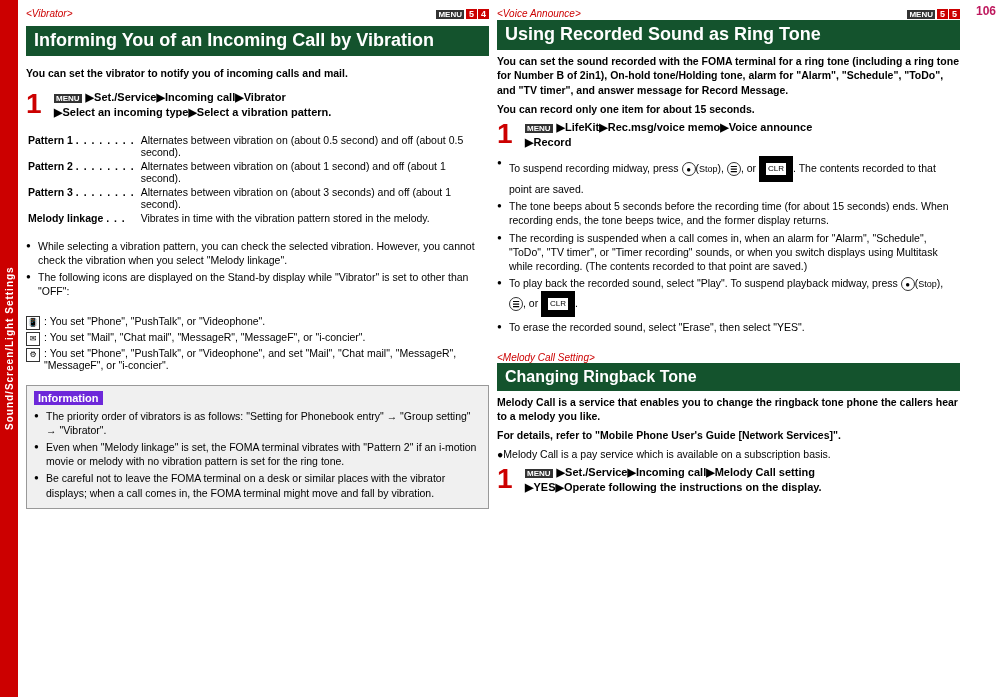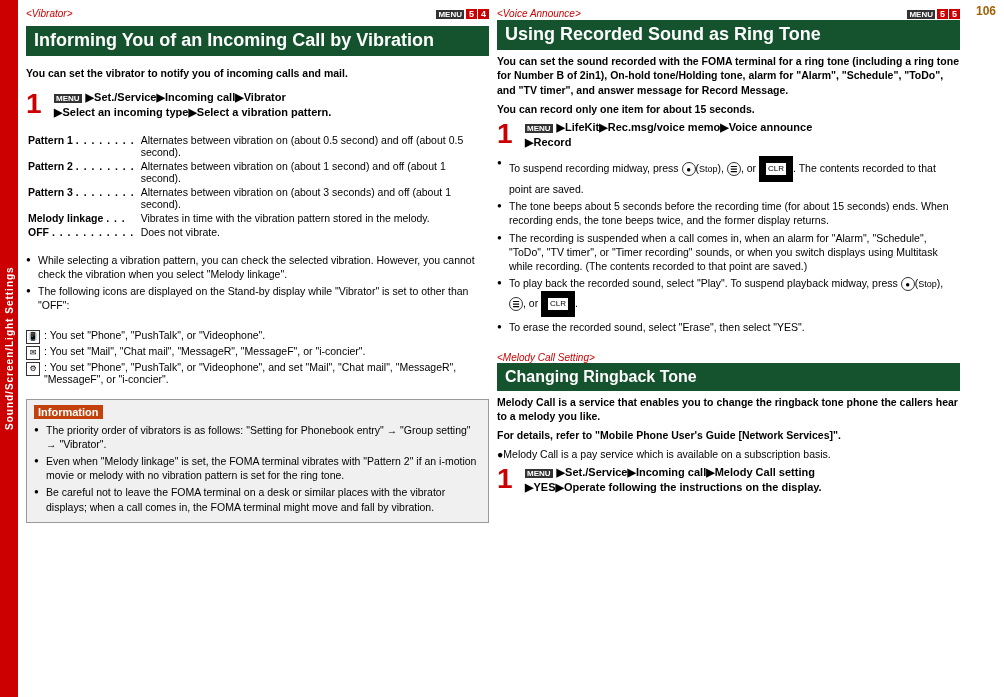--- a/index.html
+++ b/index.html
@@ -97,21 +97,21 @@
     .info-box {
       background: #f0f0f0;
       border: 1px solid #999;
       padding: 5px 7px;
       margin-top: 4px;
     }
     .info-box-header {
       font-weight: bold;
       font-size: 11px;
       margin-bottom: 3px;
-      background: #c2410c;
+      background: #6d28d9;
       color: #fff;
       padding: 1px 4px;
       display: inline-block;
       margin-bottom: 4px;
     }
     .info-box ul {
       list-style: none;
       padding: 0;
     }
     .info-box ul li {
@@ -183,21 +183,21 @@
       align-self: stretch;
       display: flex;
       align-items: center;
       justify-content: center;
       min-width: 18px;
     }
     .page-footer {
       padding: 4px 8px 6px 8px;
       font-weight: bold;
       font-size: 12px;
-      color: #a16207;
+      color: #be185d;
     }
     .menu-label {
       background: #333;
       color: #fff;
       font-size: 8px;
       padding: 0 2px;
       margin-right: 1px;
       font-weight: bold;
     }
     .num-badge {
@@ -279,24 +279,20 @@
             <td>Alternates between vibration on (about 1 second) and off (about 1 second).</td>
           </tr>
           <tr>
             <td><strong>Pattern 3</strong> <span class="dots">. . . . . . . .</span></td>
             <td>Alternates between vibration on (about 3 seconds) and off (about 1 second).</td>
           </tr>
           <tr>
             <td><strong>Melody linkage</strong> <span class="dots">. . .</span></td>
             <td>Vibrates in time with the vibration pattern stored in the melody.</td>
           </tr>
-          <tr>
-            <td><strong>OFF</strong> <span class="dots">. . . . . . . . . . .</span></td>
-            <td>Does not vibrate.</td>
-          </tr>
         </tbody>
           </table>
 
         <ul class="bullet-list">
           <li>While selecting a vibration pattern, you can check the selected vibration. However, you cannot check the vibration when you select "Melody linkage".</li>
           <li>The following icons are displayed on the Stand-by display while "Vibrator" is set to other than "OFF":</li>
         </ul>
 
         <div class="icons-row">
           <div class="icon-item">

